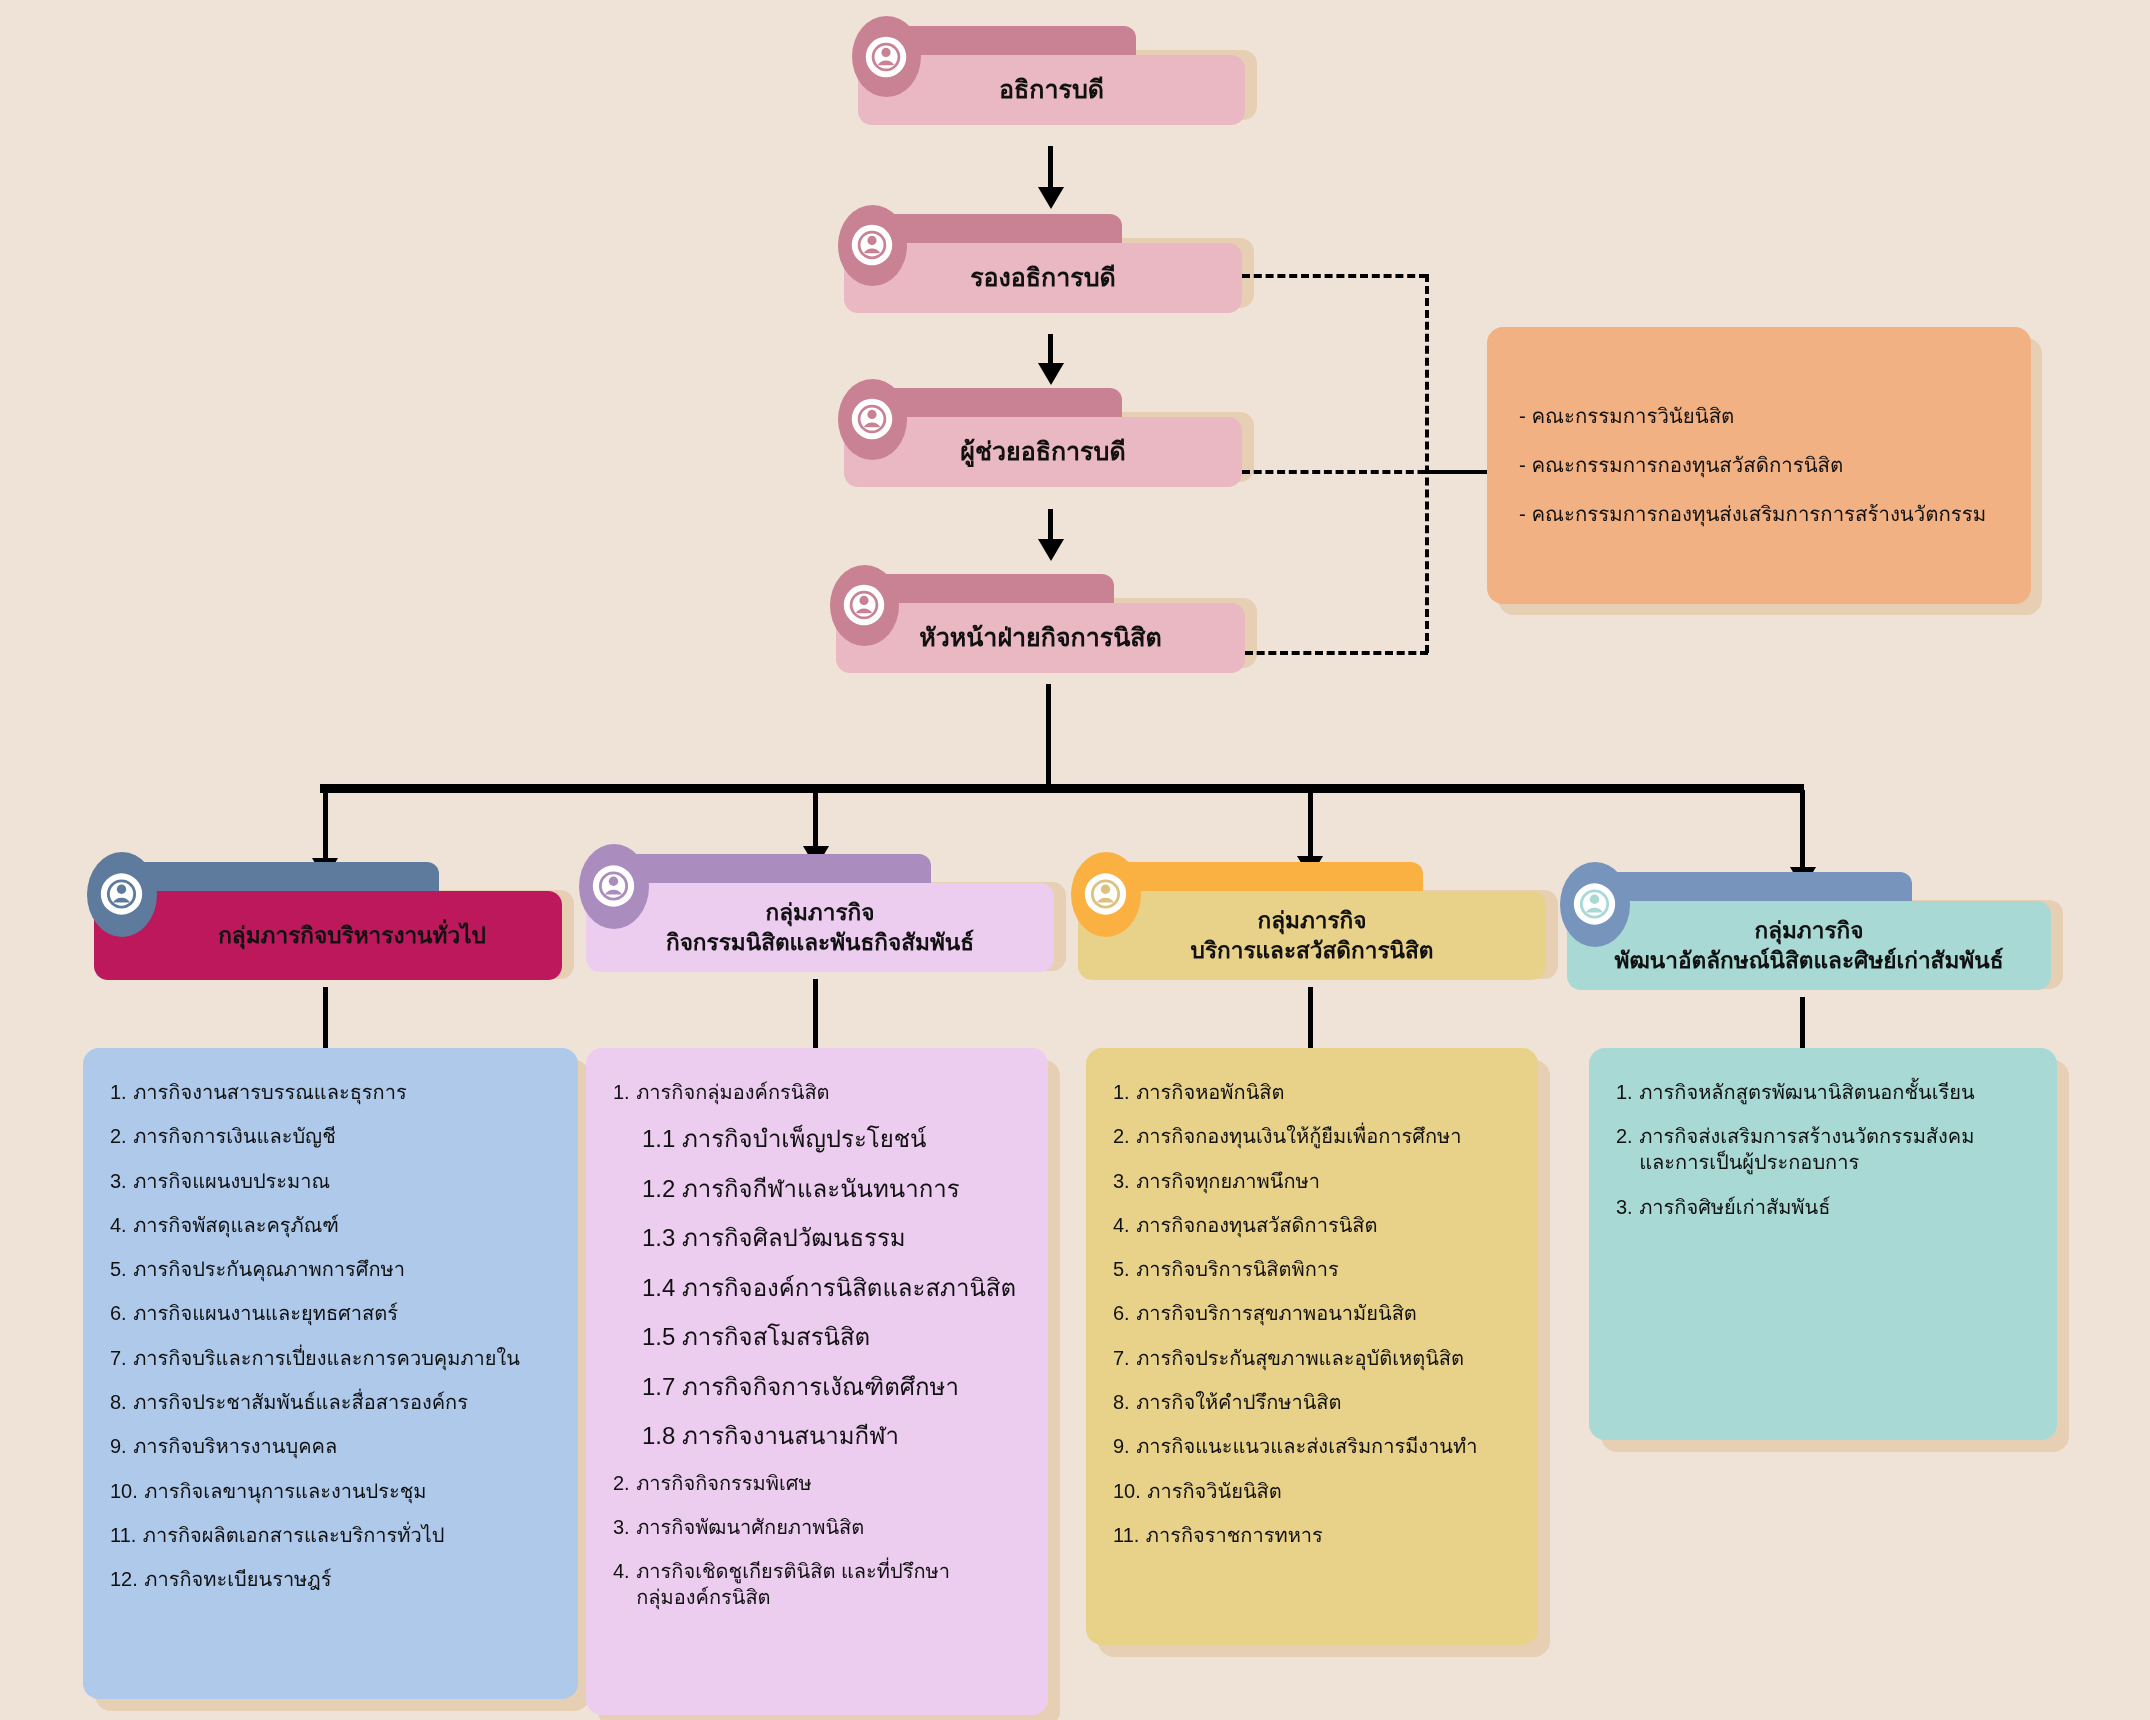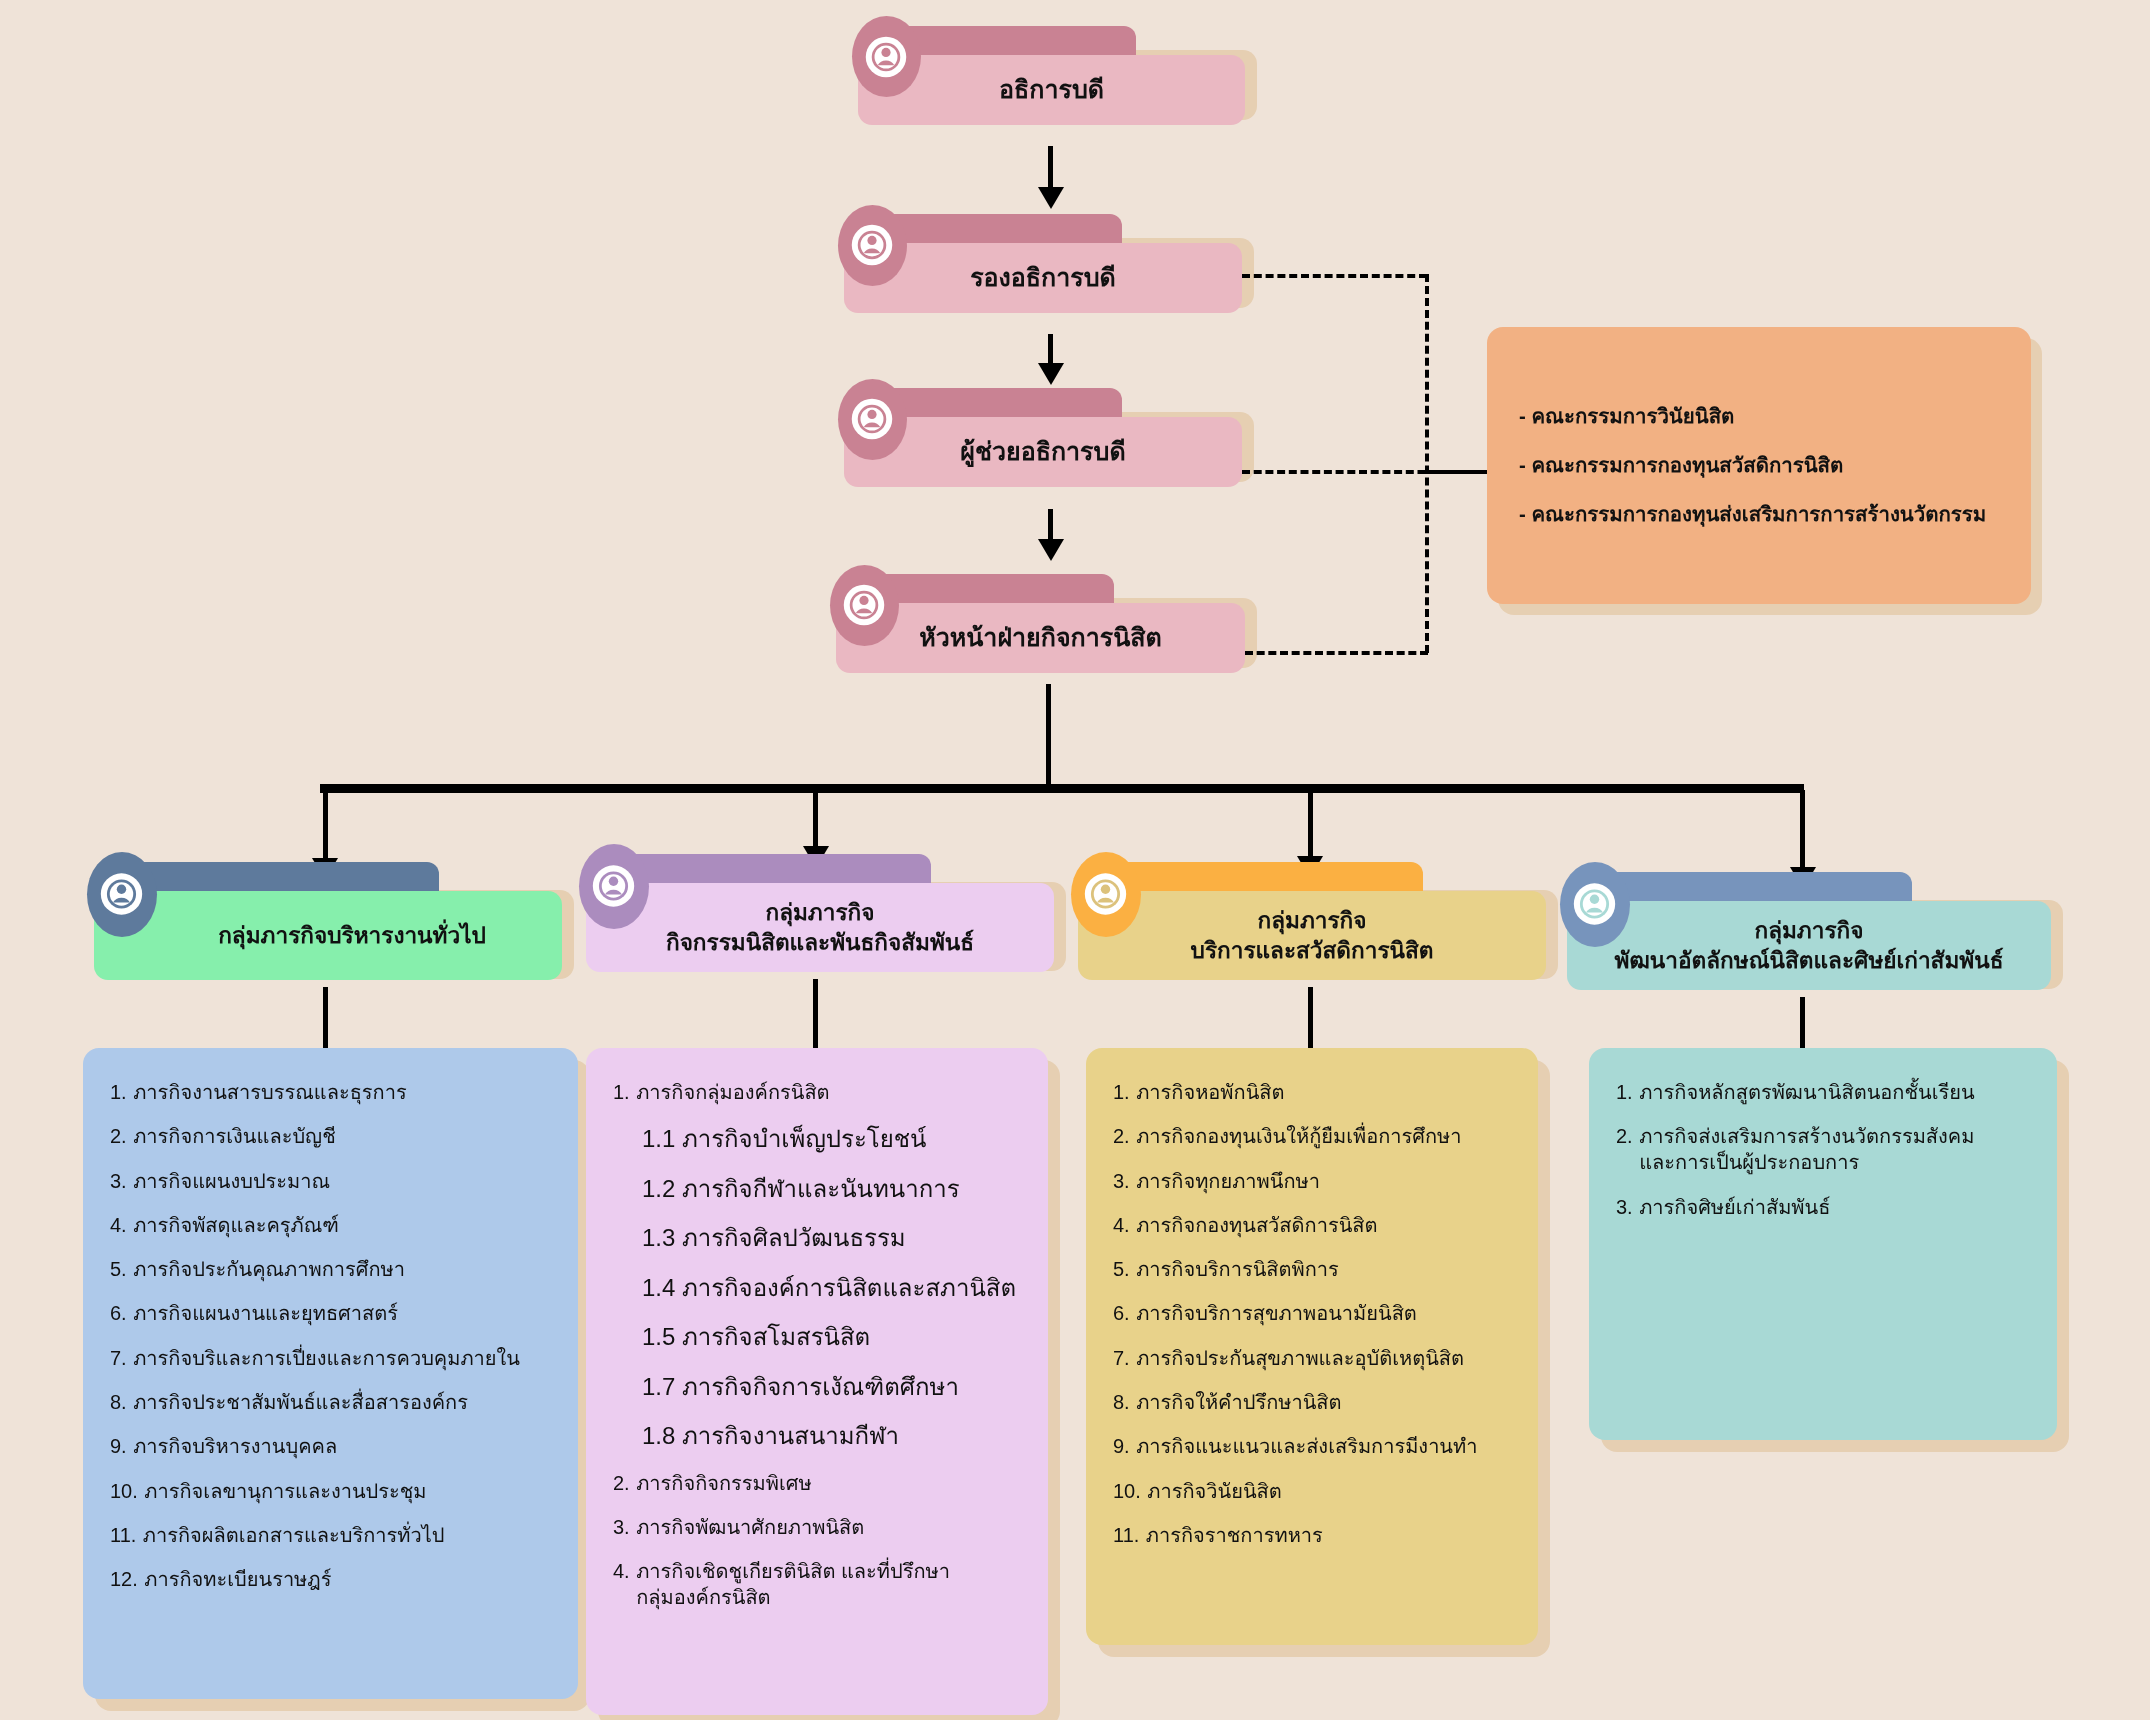--- a/index.html
+++ b/index.html
@@ -235,21 +235,21 @@
 
   <div class="vline" style="left:1048px; top:509px; height:47px;"></div>
   <div class="arrow" style="left:1038px; top:539px;"></div>
 
   <div class="dash-h" style="left:1242px; top:274px; width:185px;"></div>
   <div class="dash-h" style="left:1242px; top:470px; width:242px;"></div>
   <div class="dash-h" style="left:1245px; top:651px; width:183px;"></div>
   <div class="dash-v" style="left:1425px; top:274px; height:379px;"></div>
   <div class="dash-h" style="left:1425px; top:470px; width:65px;"></div>
 
-  <div class="combox" style="left:1487px; top:327px; width:544px; height:277px;font-weight:bold;">
+  <div class="combox" style="left:1487px; top:327px; width:544px; height:277px;">
     <div class="cshadow"></div>
     <div class="cbody" style="background:#f2b183;">
       <div class="citem">
         <span>- คณะกรรมการวินัยนิสิต</span>
       </div>
       <div class="citem">
         <span>- คณะกรรมการกองทุนสวัสดิการนิสิต</span>
       </div>
       <div class="citem">
         <span>- คณะกรรมการกองทุนส่งเสริมการการสร้างนวัตกรรม</span>
@@ -268,21 +268,21 @@
 
   <div class="vline" style="left:1308px; top:790px; height:80px;"></div>
   <div class="arrow" style="left:1297px; top:856px;"></div>
 
   <div class="vline" style="left:1800px; top:790px; height:90px;"></div>
   <div class="arrow" style="left:1790px; top:867px;"></div>
 
   <div class="gnode" style="left:94px; top:858px; width:468px;">
     <div class="shadow"></div>
     <div class="tabbar" style="background:#5e7a9c;"></div>
-    <div class="body" style="background:#86efac;padding-left:48px;">
+    <div class="body" style="background:#be185d;padding-left:48px;">
       <span class="label">กลุ่มภารกิจบริหารงานทั่วไป</span>
     </div>
     <div class="avatar" style="background:#5e7a9c;">
       <svg viewBox="0 0 100 100" aria-hidden="true">
         <circle cx="50" cy="50" r="44" fill="#ffffff"></circle>
         <circle cx="50" cy="50" r="31" fill="#5e7a9c"></circle>
         <circle cx="50" cy="50" r="25" fill="#ffffff"></circle>
         <circle cx="50" cy="40" r="10" fill="#5e7a9c"></circle>
         <path d="M32 68 A20 18 0 0 1 68 68 Z" fill="#5e7a9c"></path>
       </svg>

